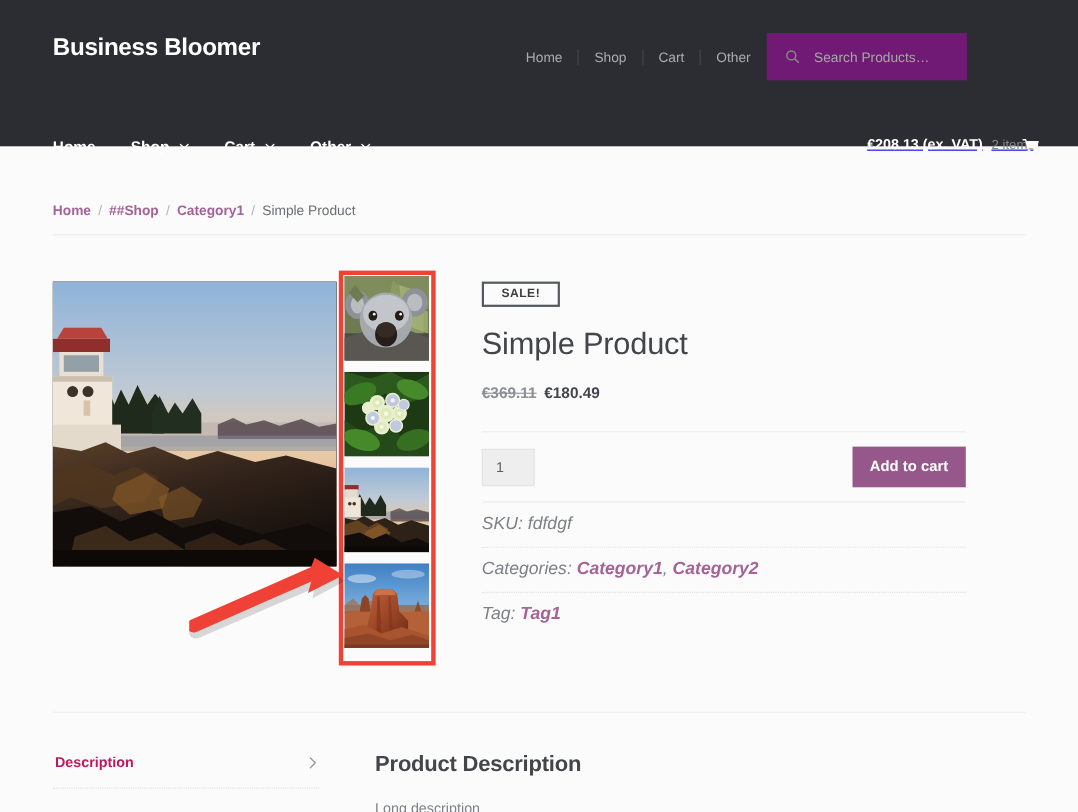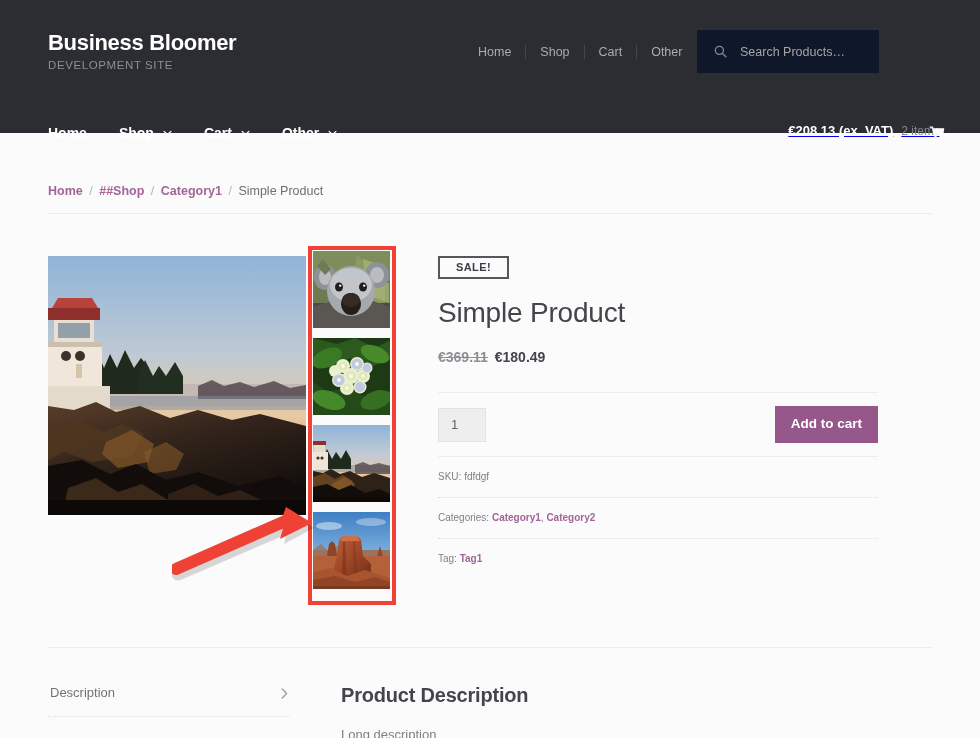--- a/index.html
+++ b/index.html
@@ -35,21 +35,21 @@
   .top-nav .tn-item {
     font-size: 12.5px; color: #a9abb0; padding: 0 14px;
     text-decoration: none; line-height: 18px; white-space: nowrap;
   }
   .top-nav .tn-item:first-child { padding-left: 0; }
   .top-nav .tn-sep { width: 1px; height: 14px; background: #44464c; }
 
   .search-box {
     position: absolute; left: 697px; top: 30px;
     width: 182px; height: 43px;
-    background: #0f172a;
+    background: #701a75;
     display: flex; align-items: center;
   }
   .search-ico {
     margin-left: 17px; width: 13px; height: 13px;
     display: block; flex: 0 0 auto;
   }
   .search-field {
     border: 0; outline: 0; background: transparent;
     margin-left: 11px; width: 125px;
     font-family: "Liberation Sans", sans-serif;
@@ -160,56 +160,56 @@
     position: absolute; right: 0;
     background: #96588a; color: #ffffff;
     border: 0; outline: 0; cursor: pointer;
     font-family: "Liberation Sans", sans-serif;
     font-size: 13.5px; font-weight: bold;
     padding: 11px 16px 12px; line-height: 14px;
   }
 
   .meta-list { margin-top: 0; }
   .meta-row {
-    font-size: 10px; color: #7e8086; line-height: 17px;
+    font-size: 16px; color: #7e8086; line-height: 17px;
     padding: 11px 0 12px;
     border-bottom: 1px dotted #dfdfdf;
+    font-style: italic;
   }
   .meta-row:last-child { border-bottom: 0; }
   .meta-row a { color: #a46497; text-decoration: none; font-weight: bold; }
 
   
   .rule-bottom {
     position: absolute; left: 48px; top: 647px;
     width: 884px; height: 1px; background: #ececec;
   }
   .tab-list { position: absolute; left: 48px; top: 684px; width: 242px; }
   .tab-item {
     display: flex; align-items: center; justify-content: space-between;
     border-bottom: 1px dotted #dfdfdf;
     padding: 0 2px 14px; cursor: pointer;
   }
-  .tab-label { font-size: 13px; font-weight: normal; color: #737373; line-height: 18px; }
+  .tab-label { font-size: 13px; font-weight: bold; color: #be185d; line-height: 18px; }
   .tab-chev { width: 7px; height: 11px; display: block; }
 
   .desc-panel { position: absolute; left: 341px; top: 682px; width: 540px; }
   .desc-title {
     margin: 0; font-size: 20px; font-weight: bold; color: #43454b;
     line-height: 26px; letter-spacing: -0.2px;
   }
   .desc-body { margin-top: 17px; font-size: 13px; color: #7e8086; line-height: 20px; }
 </style>
 </head>
 <body>
 
 <div class="site-header">
 
   <div class="brand">
     <div class="brand-title">Business Bloomer</div>
-    <div class="brand-sub">DEVELOPMENT SITE</div>
   </div>
 
   <div class="top-nav">
     <a class="tn-item" href="#">Home</a>
     <span class="tn-sep"></span>
     <a class="tn-item" href="#">Shop</a>
     <span class="tn-sep"></span>
     <a class="tn-item" href="#">Cart</a>
     <span class="tn-sep"></span>
     <a class="tn-item" href="#">Other</a>

